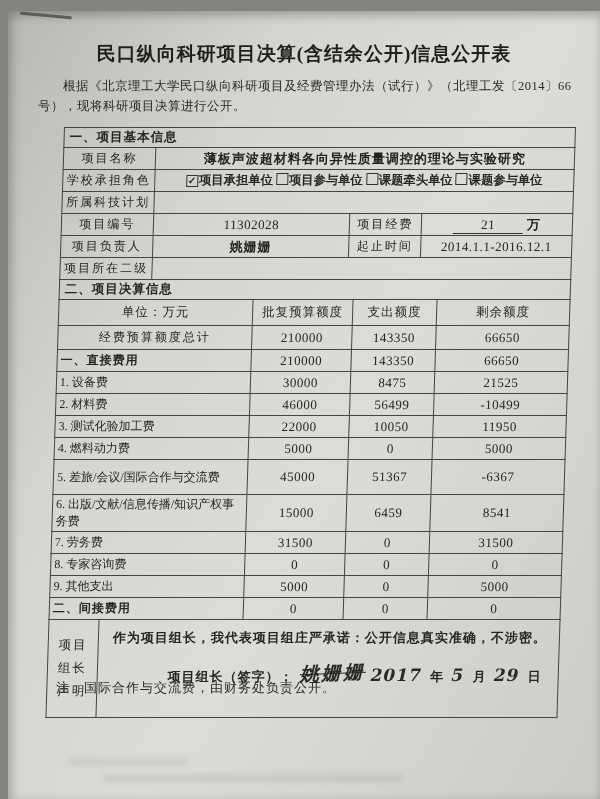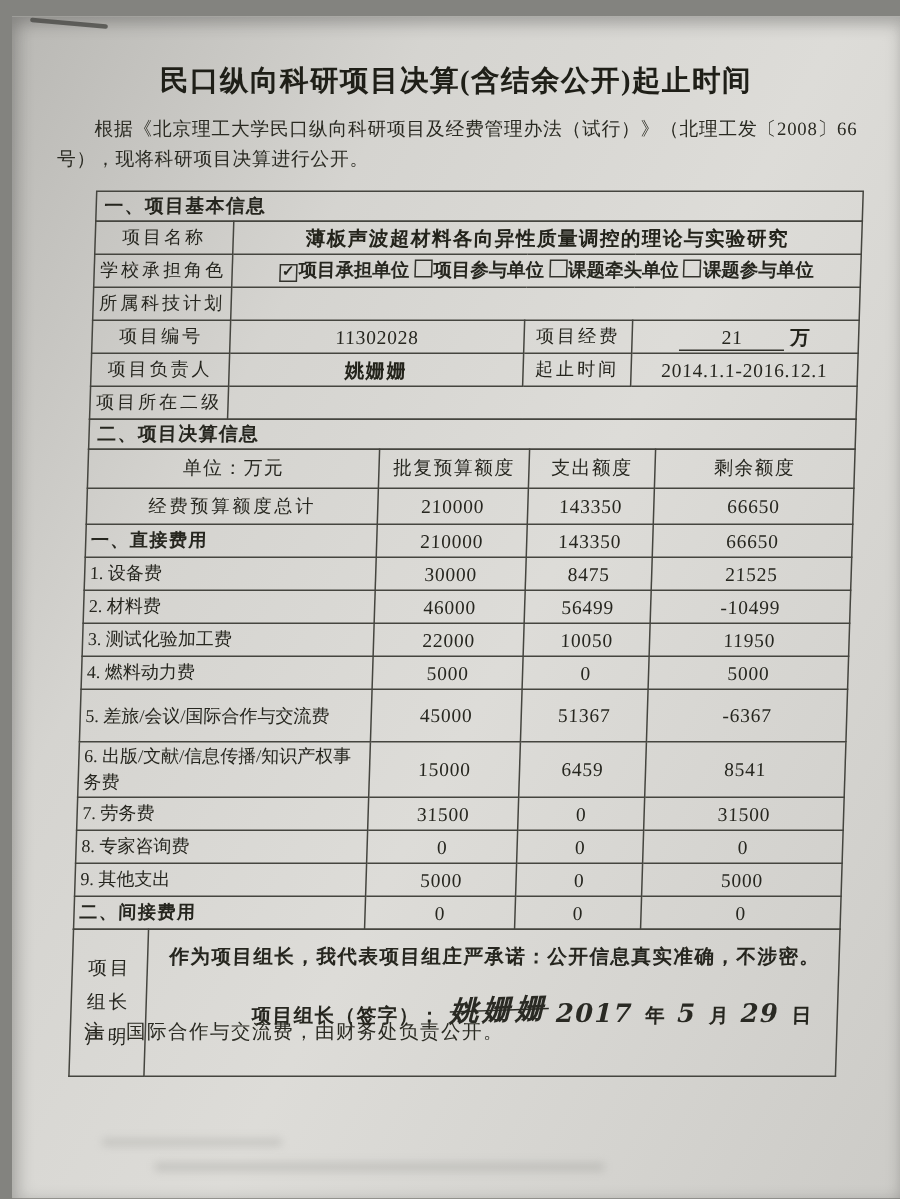--- a/index.html
+++ b/index.html
@@ -76,22 +76,22 @@
   .bleed{position:absolute;background:#9a9a96;filter:blur(3px);opacity:.35;border-radius:2px;}
   .b1{left:60px;top:748px;width:120px;height:5px;}
   .b2{left:95px;top:764px;width:300px;height:6px;}
 </style>
 </head>
 <body>
 
 <div class="paper">
   <div class="corner-mark"></div>
 
-  <h1 class="title">民口纵向科研项目决算(含结余公开)起止时间</h1>
-  <p class="intro">根据《北京理工大学民口纵向科研项目及经费管理办法（试行）》（北理工发〔2008〕66号），现将科研项目决算进行公开。</p>
+  <h1 class="title">民口纵向科研项目决算(含结余公开)信息公开表</h1>
+  <p class="intro">根据《北京理工大学民口纵向科研项目及经费管理办法（试行）》（北理工发〔2014〕66号），现将科研项目决算进行公开。</p>
 
   <div class="form">
 
     <div class="secbar">一、项目基本信息</div>
 
     <table>
       <colgroup>
           <col style="width:92px">
           <col style="width:196px">
           <col style="width:72px">

